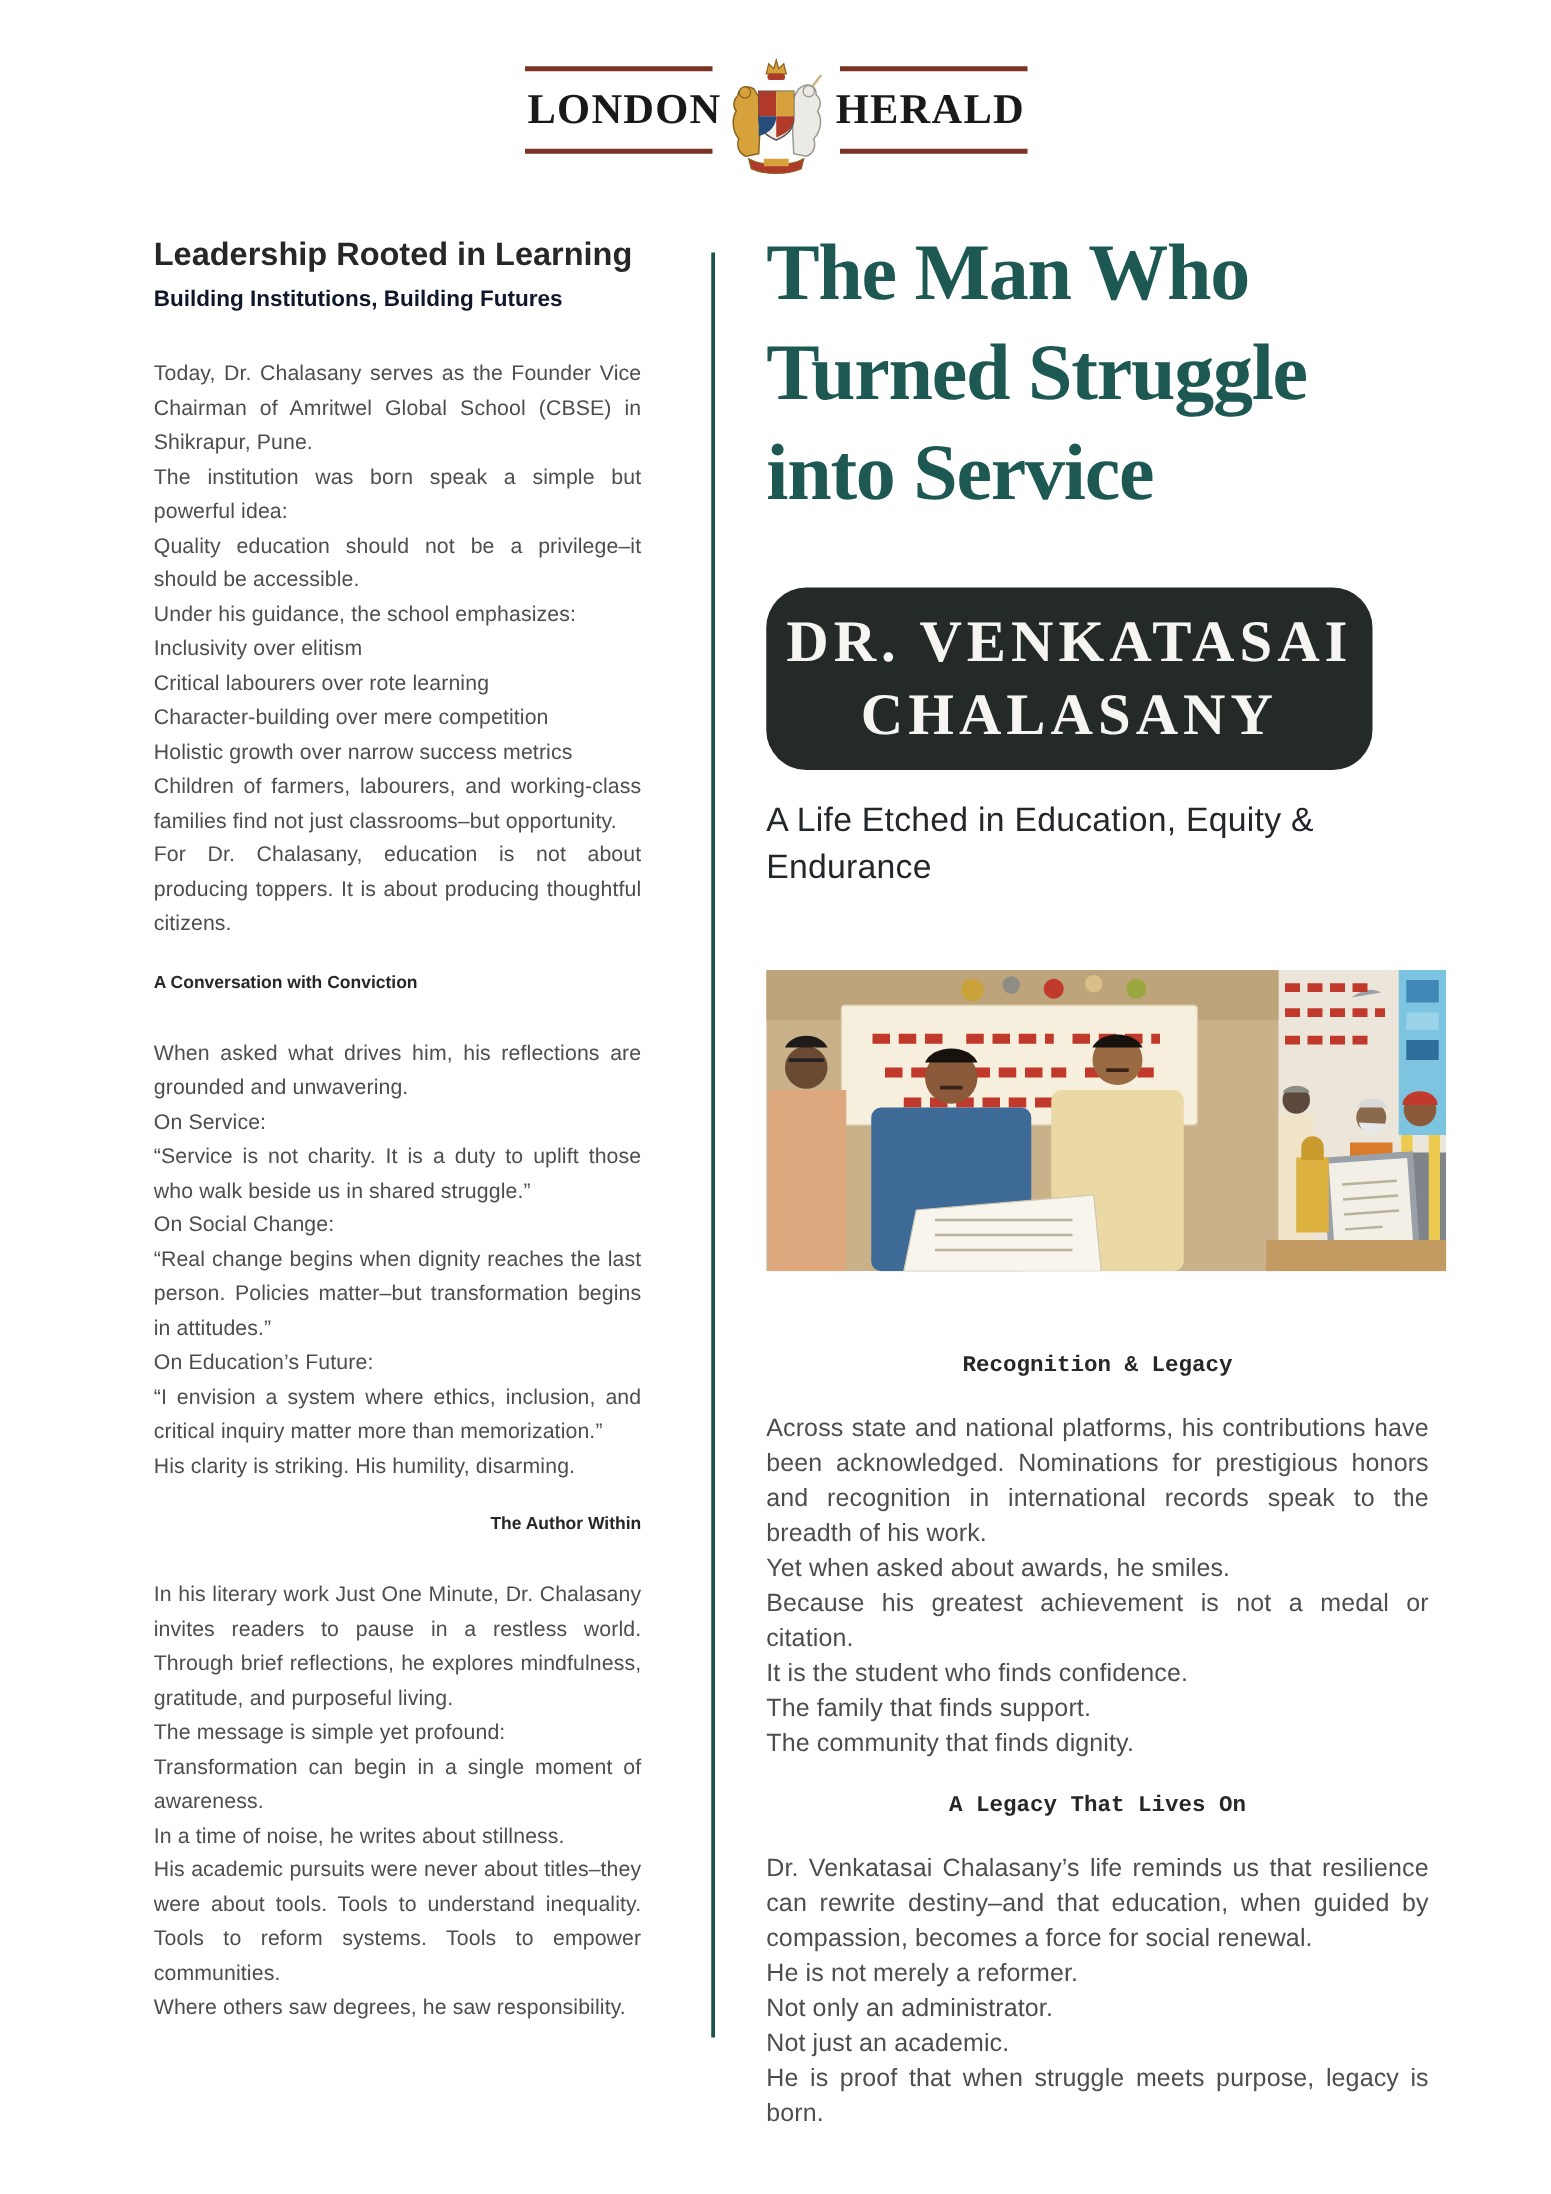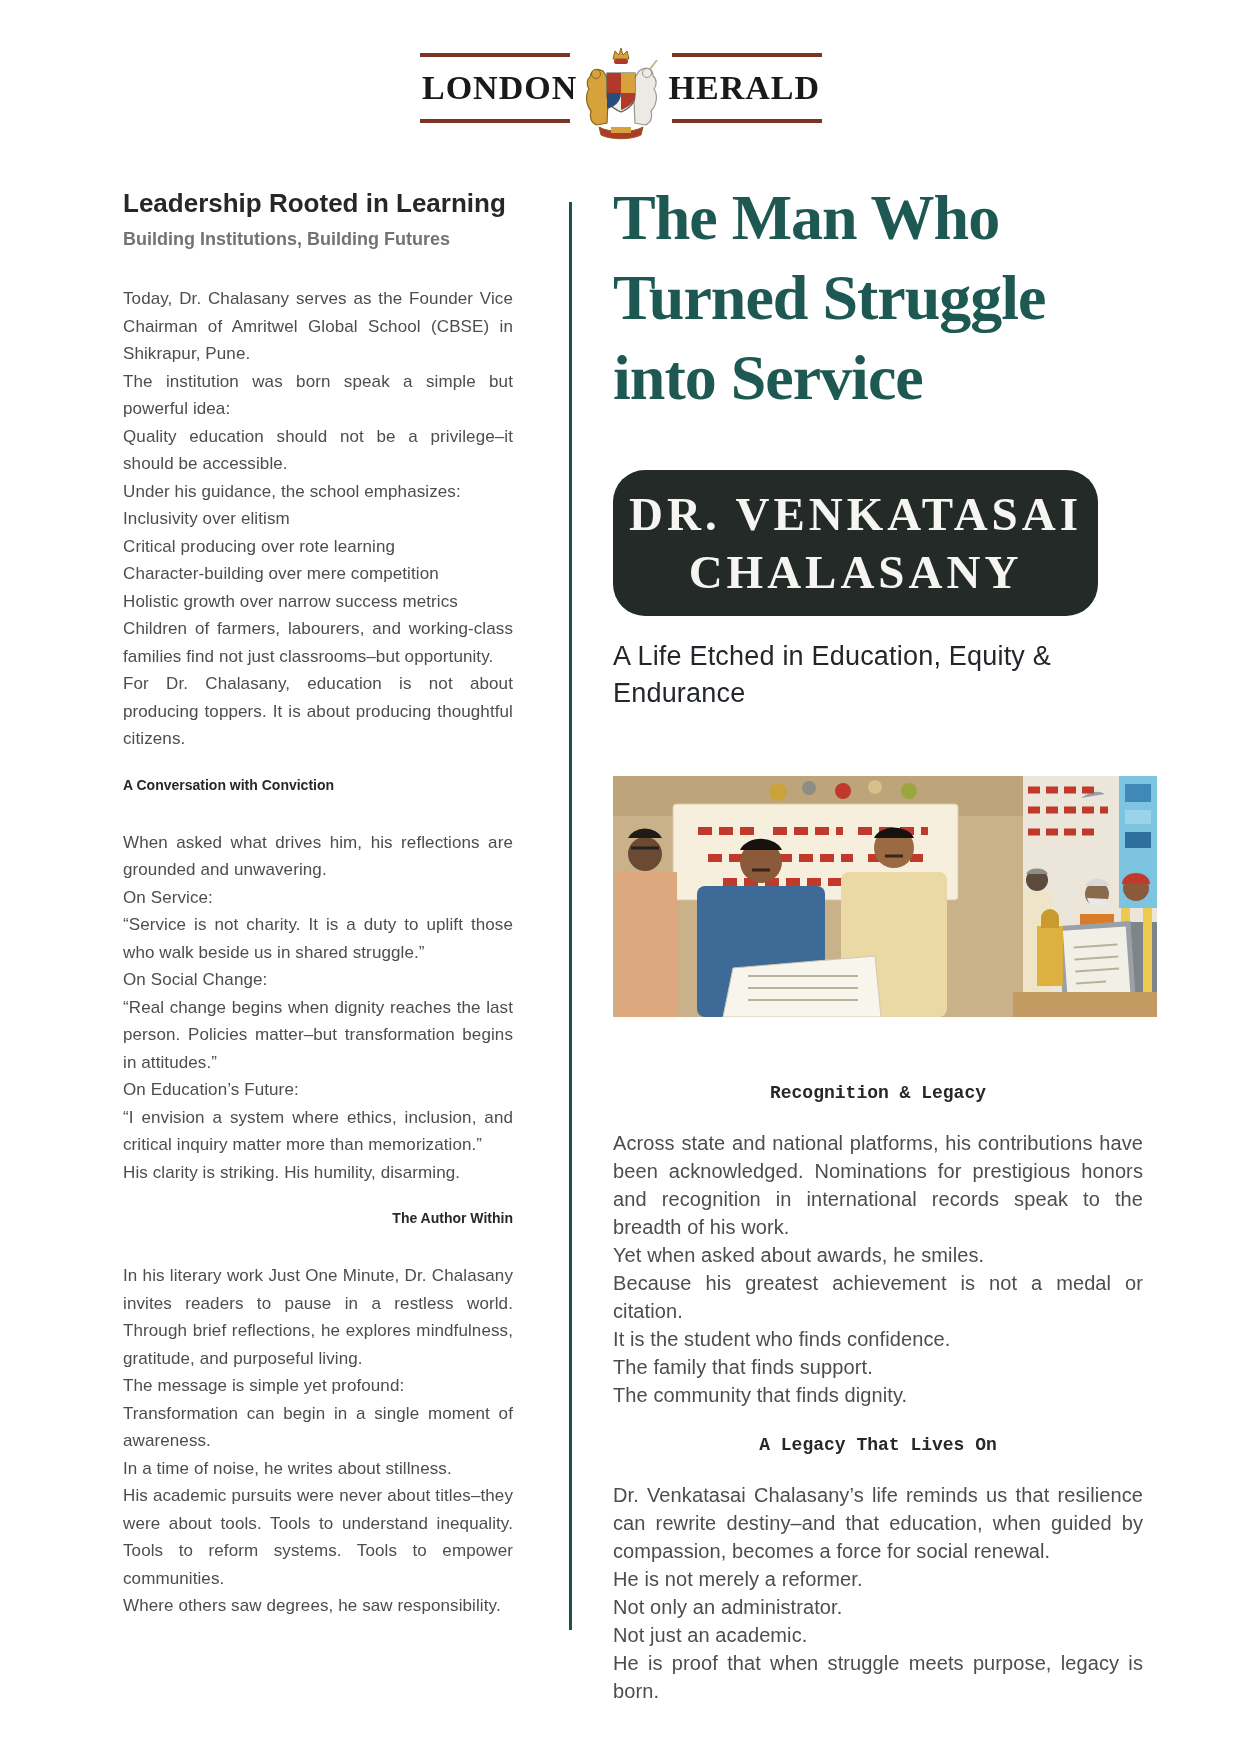--- a/index.html
+++ b/index.html
@@ -18,21 +18,21 @@
   .mast-name.l{left:2px;}
   .mast-name.r{right:2px;}
   .crest{position:absolute;left:50%;top:-2px;transform:translateX(-50%);}
 
   
   .divider{position:absolute;left:569px;top:202px;width:3px;height:1428px;background:#1b544e;}
 
   
   .col-left{position:absolute;left:123px;top:187px;width:390px;color:#4d4d4d;}
   .col-left .lead-title{font-size:26px;line-height:32px;font-weight:bold;color:#272727;margin:0;}
-  .col-left .lead-sub{font-size:18px;line-height:24px;font-weight:bold;color:#737373;margin:8px 0 0;}
+  .col-left .lead-sub{font-size:18px;line-height:24px;font-weight:bold;color:#0f172a;margin:8px 0 0;}
   .body-block{margin-top:34px;font-size:17px;line-height:27.5px;}
   .body-block p{margin:0;text-align:justify;letter-spacing:.1px;}
   .sec-head{font-size:14px;font-weight:bold;color:#272727;margin:24px 0 0;}
   .sec-head.centered{text-align:right;}
   .body-block.tight{margin-top:36px;}
 
   
   .col-right{position:absolute;left:613px;top:178px;width:530px;color:#4d4d4d;}
   .headline{font-family:"Liberation Serif",serif;font-weight:bold;font-size:64px;
             line-height:80px;letter-spacing:-1px;color:#1d5952;margin:0;}
@@ -89,21 +89,21 @@
   <div class="col-left">
     <h1 class="lead-title">Leadership Rooted in Learning</h1>
     <h2 class="lead-sub">Building Institutions, Building Futures</h2>
 
     <div class="body-block">
       <p>Today, Dr. Chalasany serves as the Founder Vice Chairman of Amritwel Global School (CBSE) in Shikrapur, Pune.</p>
       <p>The institution was born speak a simple but powerful idea:</p>
       <p>Quality education should not be a privilege–it should be accessible.</p>
       <p>Under his guidance, the school emphasizes:</p>
       <p>Inclusivity over elitism</p>
-      <p>Critical producing over rote learning</p>
+      <p>Critical labourers over rote learning</p>
       <p>Character-building over mere competition</p>
       <p>Holistic growth over narrow success metrics</p>
       <p>Children of farmers, labourers, and working-class families find not just classrooms–but opportunity.</p>
       <p>For Dr. Chalasany, education is not about producing toppers. It is about producing thoughtful citizens.</p>
     </div>
 
     <div class="sec-head">A Conversation with Conviction</div>
     <div class="body-block tight">
       <p>When asked what drives him, his reflections are grounded and unwavering.</p>
       <p>On Service:</p>

